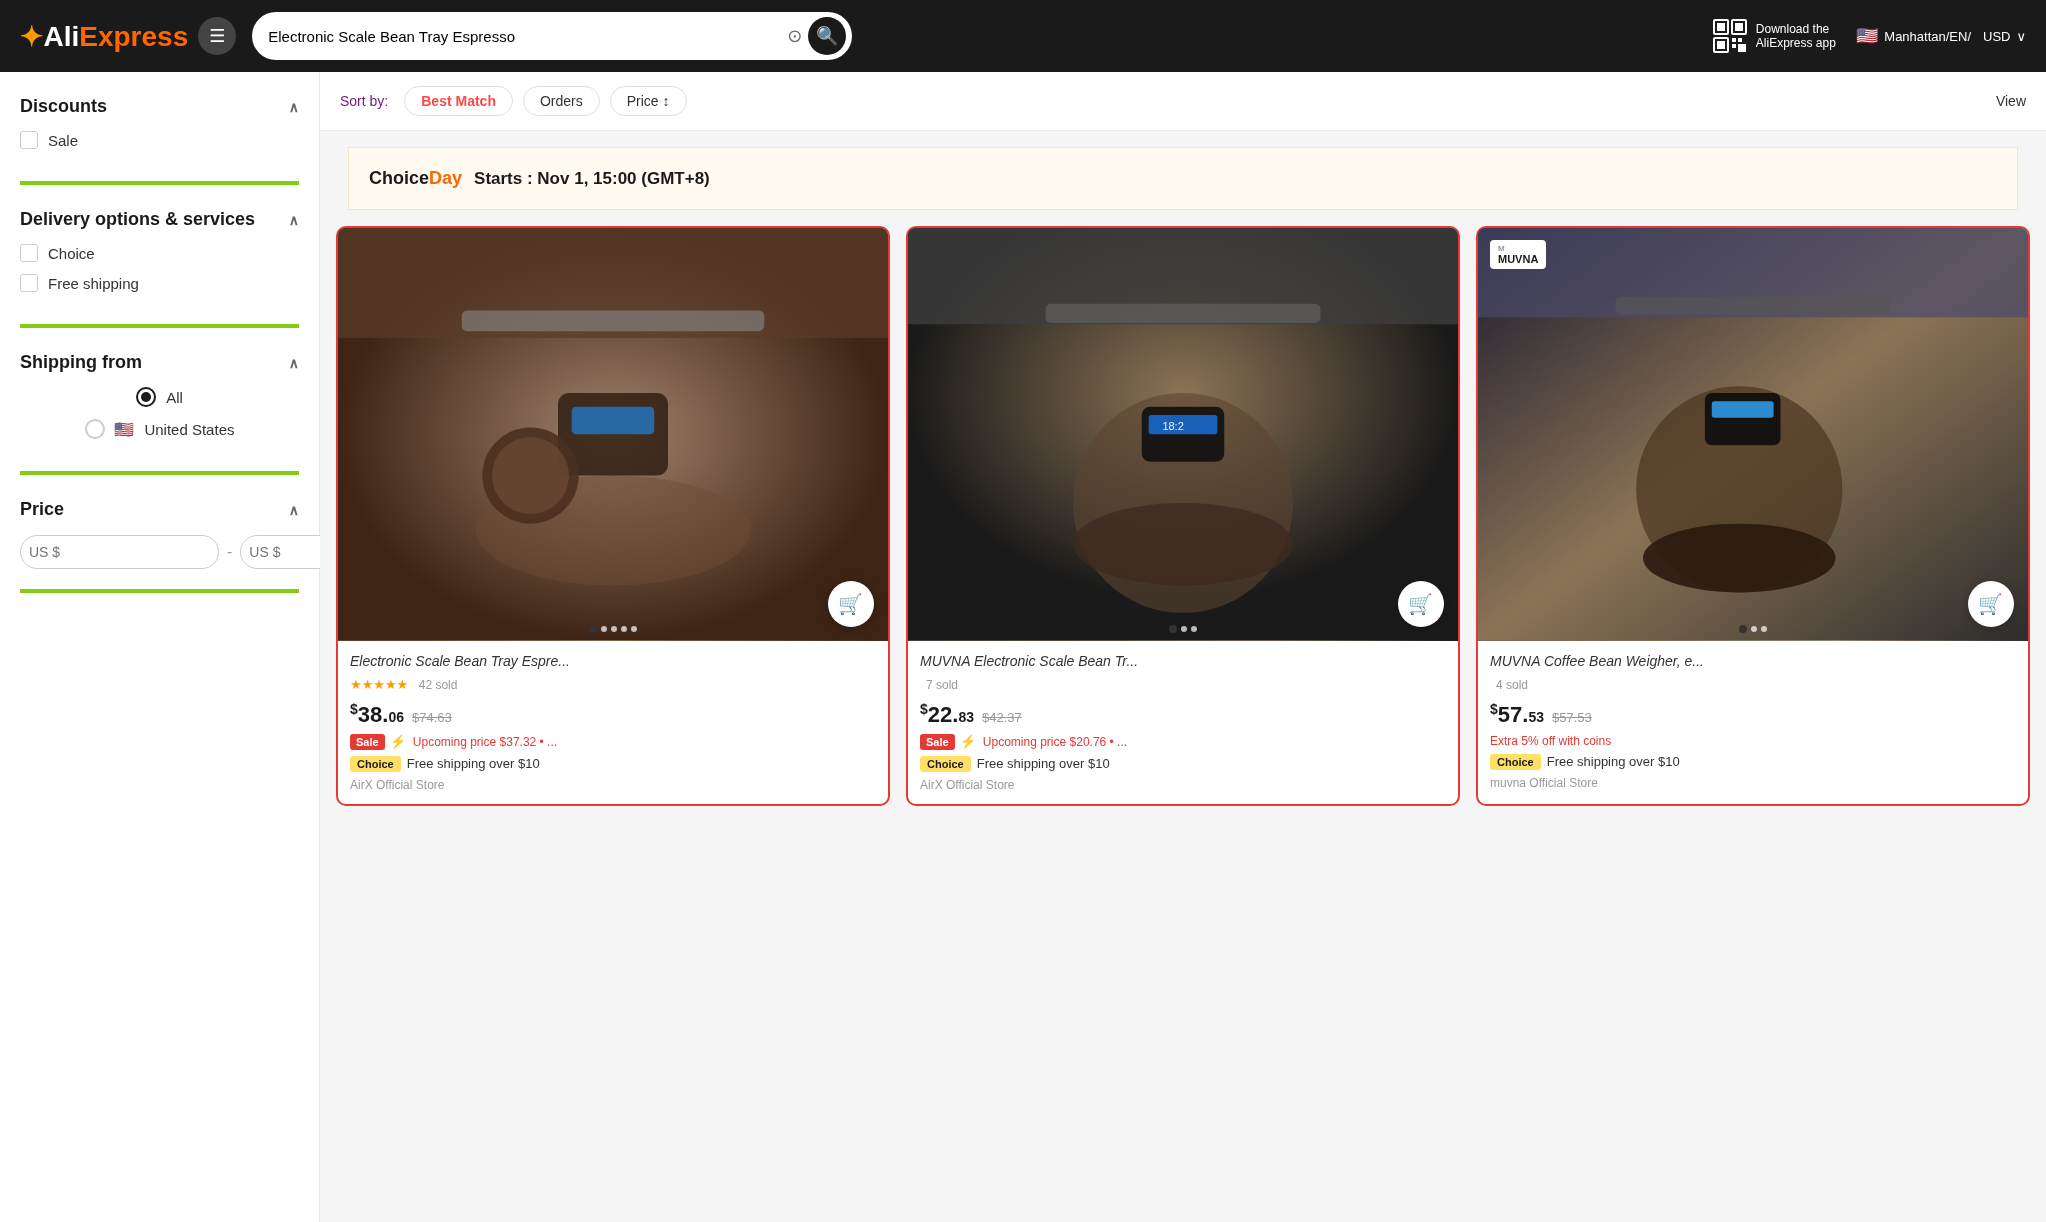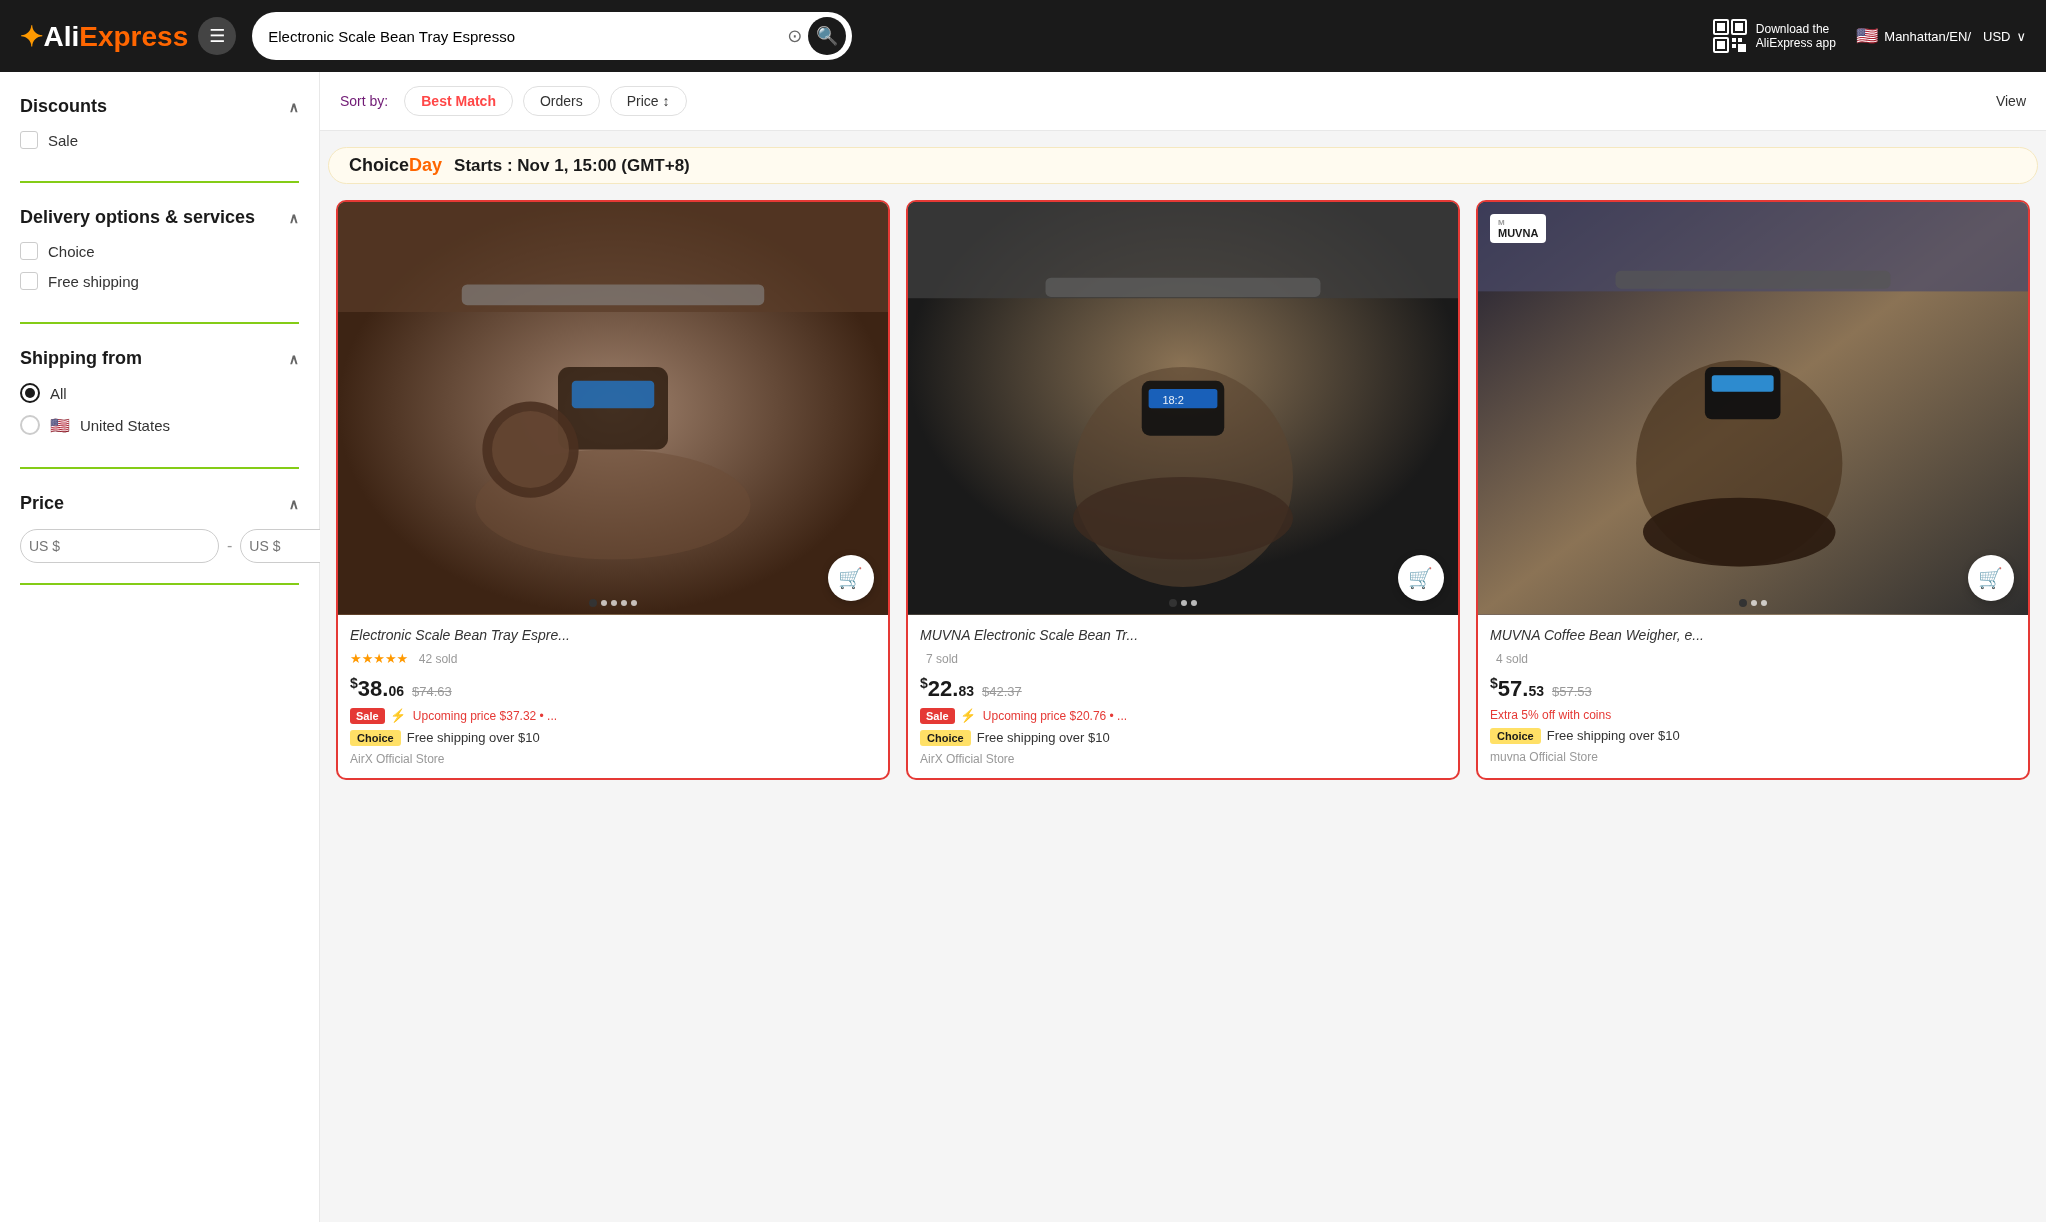--- a/index.html
+++ b/index.html
@@ -71,21 +71,21 @@
     .main-layout { display: flex; min-height: calc(100vh - 72px); }
 
     
     .sidebar {
       width: 320px;
       min-width: 320px;
       background: white;
       padding: 24px 20px;
       border-right: 1px solid #e8e8e8;
     }
-    .filter-section { margin-bottom: 24px; border-bottom: 2px solid #84cc16; padding-bottom: 20px; }
+    .filter-section { margin-bottom: 24px; border-bottom: 4px solid #84cc16; padding-bottom: 20px; }
     .filter-title {
       font-size: 18px;
       font-weight: 700;
       color: #1a1a1a;
       display: flex;
       align-items: center;
       justify-content: space-between;
       margin-bottom: 14px;
     }
     .chevron { font-size: 14px; color: #666; }
@@ -102,20 +102,21 @@
       border-radius: 3px;
       background: white;
     }
     .filter-label { font-size: 15px; color: #333; }
     .radio-option {
       display: flex;
       align-items: center;
       gap: 10px;
       margin-bottom: 12px;
       cursor: pointer;
+      justify-content: center;
     }
     .radio-outer {
       width: 20px; height: 20px;
       border: 2px solid #ccc;
       border-radius: 50%;
       display: flex; align-items: center; justify-content: center;
     }
     .radio-outer.selected { border-color: #1a1a1a; }
     .radio-inner {
       width: 10px; height: 10px;
@@ -171,23 +172,23 @@
       cursor: pointer;
       color: #333;
     }
     .sort-btn.active { color: #ff4747; border-color: #e0e0e0; font-weight: 600; }
     .view-label { margin-left: auto; font-size: 14px; color: #333; }
 
     
     .choice-day-banner {
       background: #fffbf0;
       border: 1px solid #f5e8c0;
-      margin: 16px 8px 0;
-      border-radius: 20px;
-      padding: 7px 20px;
+      margin: 16px 28px 0;
+      border-radius: 0;
+      padding: 20px 20px;
       display: flex;
       align-items: center;
       gap: 12px;
     }
     .choice-day-logo { font-size: 18px; font-weight: 800; }
     .choice-day-logo span.choice { color: #1a1a1a; }
     .choice-day-logo span.day { color: #ff6600; }
     .choice-day-text { font-size: 17px; font-weight: 600; color: #1a1a1a; }
 
     

